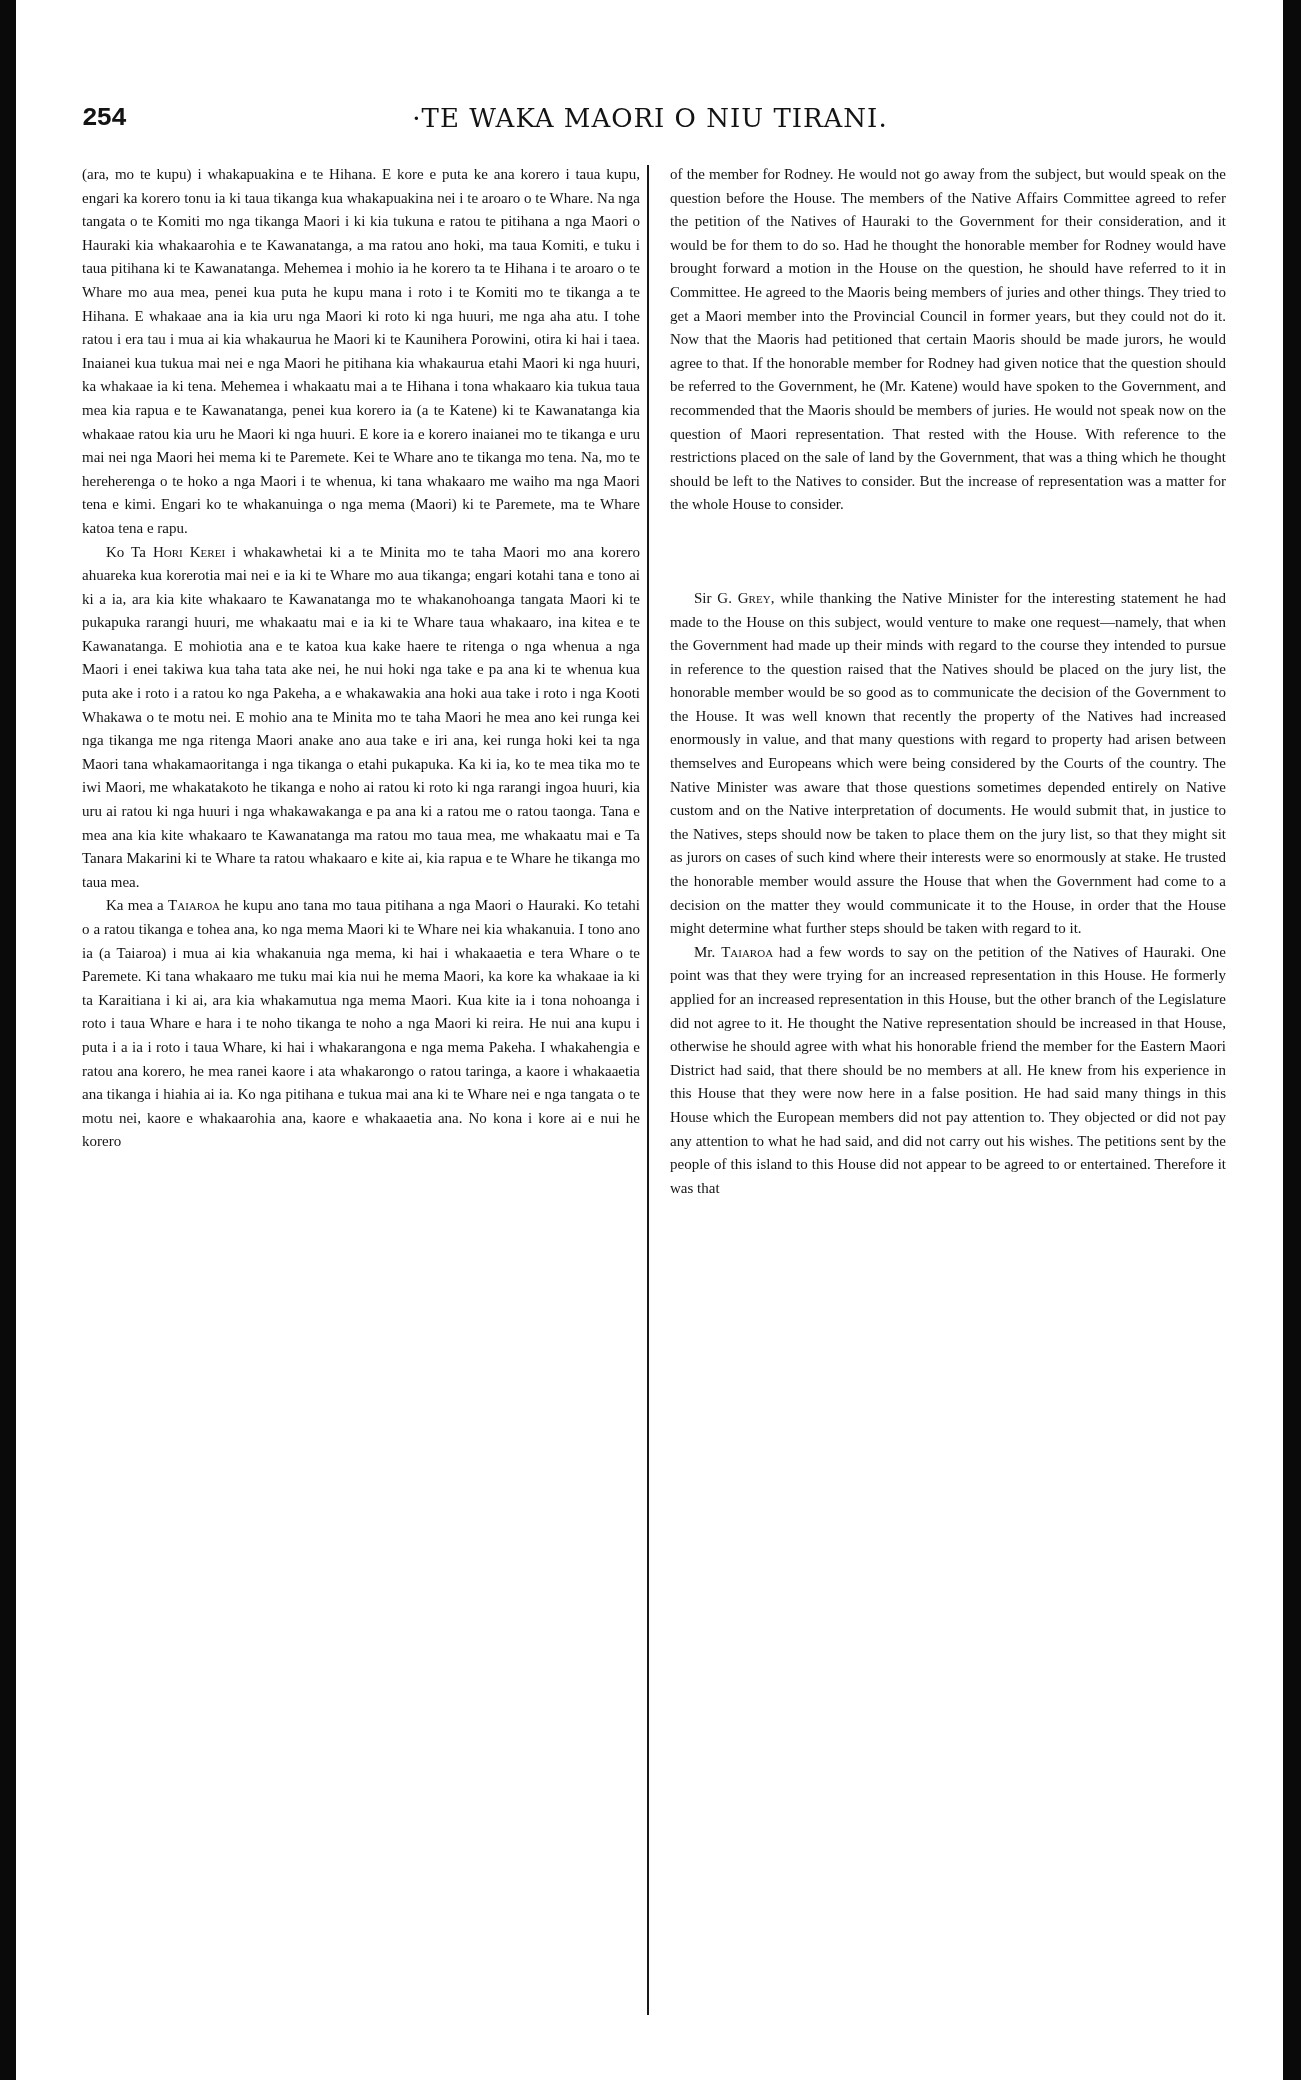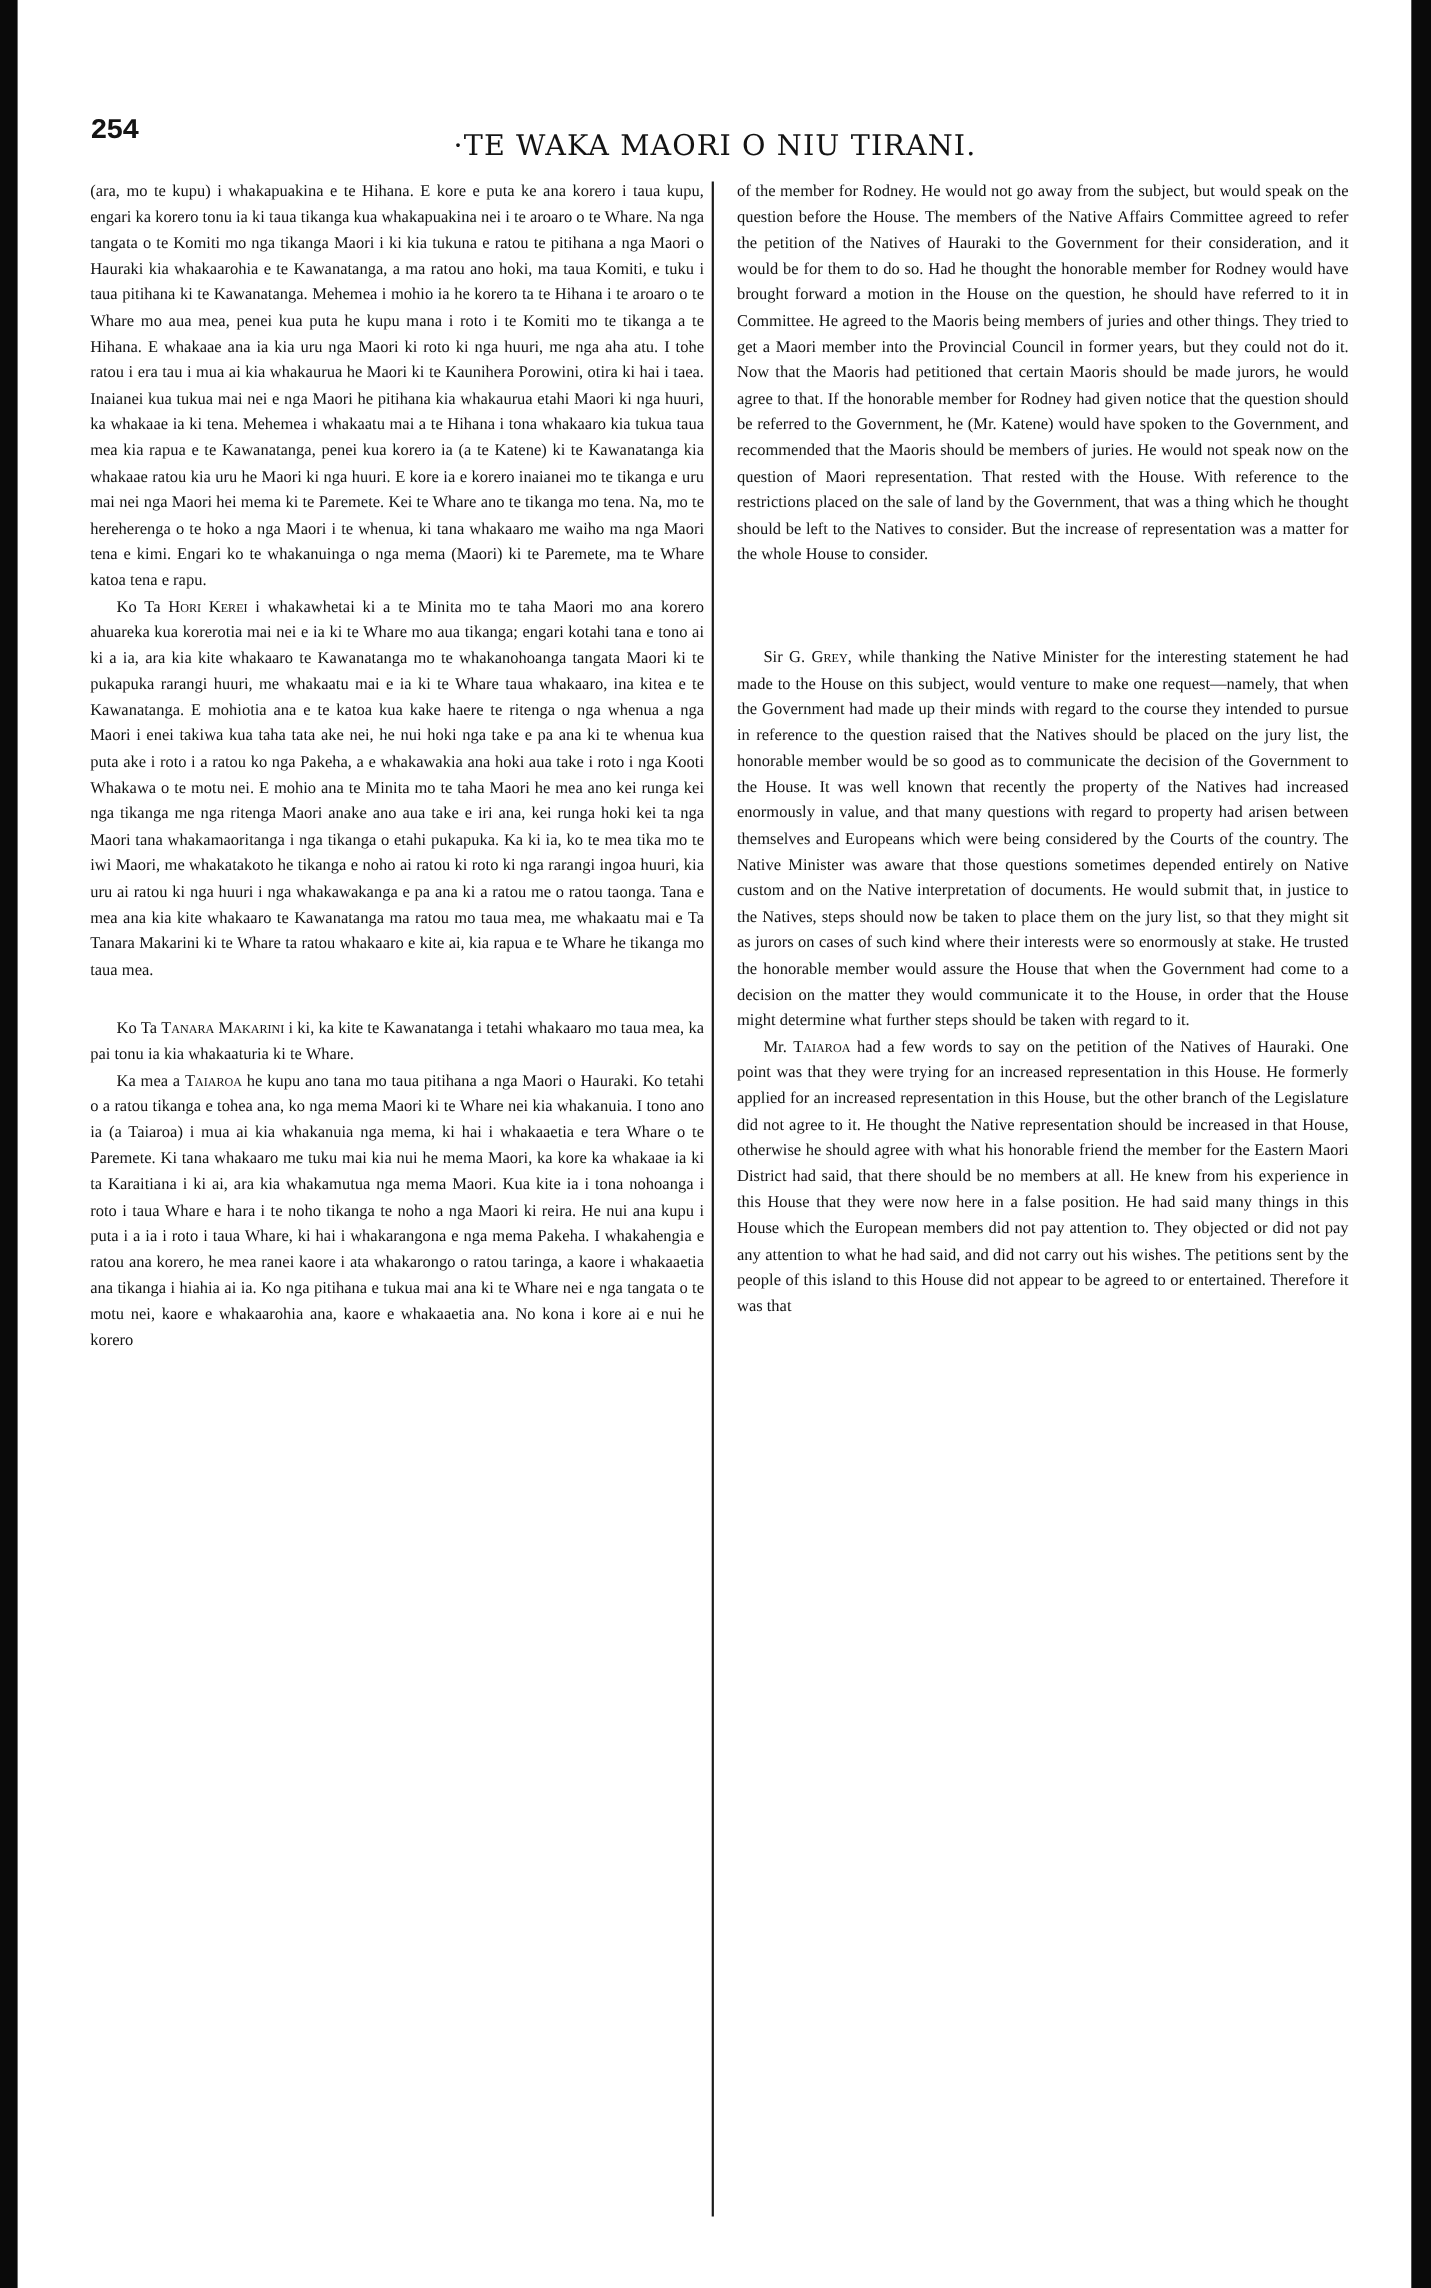--- a/index.html
+++ b/index.html
@@ -3,21 +3,21 @@
 <meta charset="utf-8">
 <style>
   html, body { margin: 0; padding: 0; }
   body {
     width: 1301px; height: 2080px; background: #ffffff; position: relative; overflow: hidden;
     font-family: "DejaVu Serif", "Liberation Serif", serif; color: #141414;
   }
   .edge-left { position: absolute; left: 0; top: 0; width: 16px; height: 2080px; background: #0a0a0a; }
   .edge-right { position: absolute; left: 1283px; top: 0; width: 18px; height: 2080px; background: #0a0a0a; }
   .page-number { position: absolute; left: 82px; top: 103px; font-size: 26px; font-weight: bold; letter-spacing: -1px; font-family: Liberation Mono, monospace; }
-  .running-head { position: absolute; left: 300px; top: 118px; width: 700px; text-align: center; font-size: 26px; letter-spacing: 1px; }
+  .running-head { position: absolute; left: 300px; top: 103px; width: 700px; text-align: center; font-size: 26px; letter-spacing: 1px; }
   .col {
     position: absolute; top: 163px; font-size: 15px; line-height: 23.6px; text-align: justify;
     font-family: "Liberation Serif", "DejaVu Serif", serif;
   }
   .col-left { left: 82px; width: 558px; }
   .col-right { left: 670px; width: 556px; }
   .divider { position: absolute; left: 647px; top: 165px; width: 2px; height: 1850px; background: #1a1a1a; }
   .col p { margin: 0; }
   .col p.indent { text-indent: 24px; }
   .gap-1 { margin-top: 30px !important; }
@@ -29,21 +29,20 @@
 
 <div class="edge-left"></div>
 <div class="edge-right"></div>
 
 <div class="page-number">254</div>
 <div class="running-head">·TE WAKA MAORI O NIU TIRANI.</div>
 
 <div class="col col-left">
   <p>(ara, mo te kupu) i whakapuakina e te Hihana. E kore e puta ke ana korero i taua kupu, engari ka korero tonu ia ki taua tikanga kua whakapuakina nei i te aroaro o te Whare. Na nga tangata o te Komiti mo nga tikanga Maori i ki kia tukuna e ratou te pitihana a nga Maori o Hauraki kia whakaarohia e te Kawanatanga, a ma ratou ano hoki, ma taua Komiti, e tuku i taua pitihana ki te Kawanatanga. Mehemea i mohio ia he korero ta te Hihana i te aroaro o te Whare mo aua mea, penei kua puta he kupu mana i roto i te Komiti mo te tikanga a te Hihana. E whakaae ana ia kia uru nga Maori ki roto ki nga huuri, me nga aha atu. I tohe ratou i era tau i mua ai kia whakaurua he Maori ki te Kaunihera Porowini, otira ki hai i taea. Inaianei kua tukua mai nei e nga Maori he pitihana kia whakaurua etahi Maori ki nga huuri, ka whakaae ia ki tena. Mehemea i whakaatu mai a te Hihana i tona whakaaro kia tukua taua mea kia rapua e te Kawanatanga, penei kua korero ia (a te Katene) ki te Kawanatanga kia whakaae ratou kia uru he Maori ki nga huuri. E kore ia e korero inaianei mo te tikanga e uru mai nei nga Maori hei mema ki te Paremete. Kei te Whare ano te tikanga mo tena. Na, mo te hereherenga o te hoko a nga Maori i te whenua, ki tana whakaaro me waiho ma nga Maori tena e kimi. Engari ko te whakanuinga o nga mema (Maori) ki te Paremete, ma te Whare katoa tena e rapu.</p>
   <p class="indent"><span>Ko Ta </span><span class="sc">Hori Kerei</span><span> i whakawhetai ki a te Minita mo te taha Maori mo ana korero ahuareka kua korerotia mai nei e ia ki te Whare mo aua tikanga; engari kotahi tana e tono ai ki a ia, ara kia kite whakaaro te Kawanatanga mo te whakanohoanga tangata Maori ki te pukapuka rarangi huuri, me whakaatu mai e ia ki te Whare taua whakaaro, ina kitea e te Kawanatanga. E mohiotia ana e te katoa kua kake haere te ritenga o nga whenua a nga Maori i enei takiwa kua taha tata ake nei, he nui hoki nga take e pa ana ki te whenua kua puta ake i roto i a ratou ko nga Pakeha, a e whakawakia ana hoki aua take i roto i nga Kooti Whakawa o te motu nei. E mohio ana te Minita mo te taha Maori he mea ano kei runga kei nga tikanga me nga ritenga Maori anake ano aua take e iri ana, kei runga hoki kei ta nga Maori tana whakamaoritanga i nga tikanga o etahi pukapuka. Ka ki ia, ko te mea tika mo te iwi Maori, me whakatakoto he tikanga e noho ai ratou ki roto ki nga rarangi ingoa huuri, kia uru ai ratou ki nga huuri i nga whakawakanga e pa ana ki a ratou me o ratou taonga. Tana e mea ana kia kite whakaaro te Kawanatanga ma ratou mo taua mea, me whakaatu mai e Ta Tanara Makarini ki te Whare ta ratou whakaaro e kite ai, kia rapua e te Whare he tikanga mo taua mea.</span></p>
-  <p class="indent gap-1"><span>Ko Ta </span><span class="sc">Tanara Makarini</span><span> i ki, ka kite te Kawanatanga i tetahi whakaaro mo taua mea, ka pai tonu ia kia whakaaturia ki te Whare.</span></p>
   <p class="indent"><span>Ka mea a </span><span class="sc">Taiaroa</span><span> he kupu ano tana mo taua pitihana a nga Maori o Hauraki. Ko tetahi o a ratou tikanga e tohea ana, ko nga mema Maori ki te Whare nei kia whakanuia. I tono ano ia (a Taiaroa) i mua ai kia whakanuia nga mema, ki hai i whakaaetia e tera Whare o te Paremete. Ki tana whakaaro me tuku mai kia nui he mema Maori, ka kore ka whakaae ia ki ta Karaitiana i ki ai, ara kia whakamutua nga mema Maori. Kua kite ia i tona nohoanga i roto i taua Whare e hara i te noho tikanga te noho a nga Maori ki reira. He nui ana kupu i puta i a ia i roto i taua Whare, ki hai i whakarangona e nga mema Pakeha. I whakahengia e ratou ana korero, he mea ranei kaore i ata whakarongo o ratou taringa, a kaore i whakaaetia ana tikanga i hiahia ai ia. Ko nga pitihana e tukua mai ana ki te Whare nei e nga tangata o te motu nei, kaore e whakaarohia ana, kaore e whakaaetia ana. No kona i kore ai e nui he korero</span></p>
 </div>
 
 <div class="divider"></div>
 
 <div class="col col-right">
   <p>of the member for Rodney. He would not go away from the subject, but would speak on the question before the House. The members of the Native Affairs Committee agreed to refer the petition of the Natives of Hauraki to the Government for their consideration, and it would be for them to do so. Had he thought the honorable member for Rodney would have brought forward a motion in the House on the question, he should have referred to it in Committee. He agreed to the Maoris being members of juries and other things. They tried to get a Maori member into the Provincial Council in former years, but they could not do it. Now that the Maoris had petitioned that certain Maoris should be made jurors, he would agree to that. If the honorable member for Rodney had given notice that the question should be referred to the Government, he (Mr. Katene) would have spoken to the Government, and recommended that the Maoris should be members of juries. He would not speak now on the question of Maori representation. That rested with the House. With reference to the restrictions placed on the sale of land by the Government, that was a thing which he thought should be left to the Natives to consider. But the increase of representation was a matter for the whole House to consider.</p>
   <p class="indent gap-2"><span>Sir G. </span><span class="sc">Grey</span><span>, while thanking the Native Minister for the interesting statement he had made to the House on this subject, would venture to make one request—namely, that when the Government had made up their minds with regard to the course they intended to pursue in reference to the question raised that the Natives should be placed on the jury list, the honorable member would be so good as to communicate the decision of the Government to the House. It was well known that recently the property of the Natives had increased enormously in value, and that many questions with regard to property had arisen between themselves and Europeans which were being considered by the Courts of the country. The Native Minister was aware that those questions sometimes depended entirely on Native custom and on the Native interpretation of documents. He would submit that, in justice to the Natives, steps should now be taken to place them on the jury list, so that they might sit as jurors on cases of such kind where their interests were so enormously at stake. He trusted the honorable member would assure the House that when the Government had come to a decision on the matter they would communicate it to the House, in order that the House might determine what further steps should be taken with regard to it.</span></p>
   <p class="indent"><span>Mr. </span><span class="sc">Taiaroa</span><span> had a few words to say on the petition of the Natives of Hauraki. One point was that they were trying for an increased representation in this House. He formerly applied for an increased representation in this House, but the other branch of the Legislature did not agree to it. He thought the Native representation should be increased in that House, otherwise he should agree with what his honorable friend the member for the Eastern Maori District had said, that there should be no members at all. He knew from his experience in this House that they were now here in a false position. He had said many things in this House which the European members did not pay attention to. They objected or did not pay any attention to what he had said, and did not carry out his wishes. The petitions sent by the people of this island to this House did not appear to be agreed to or entertained. Therefore it was that</span></p>
 </div>

